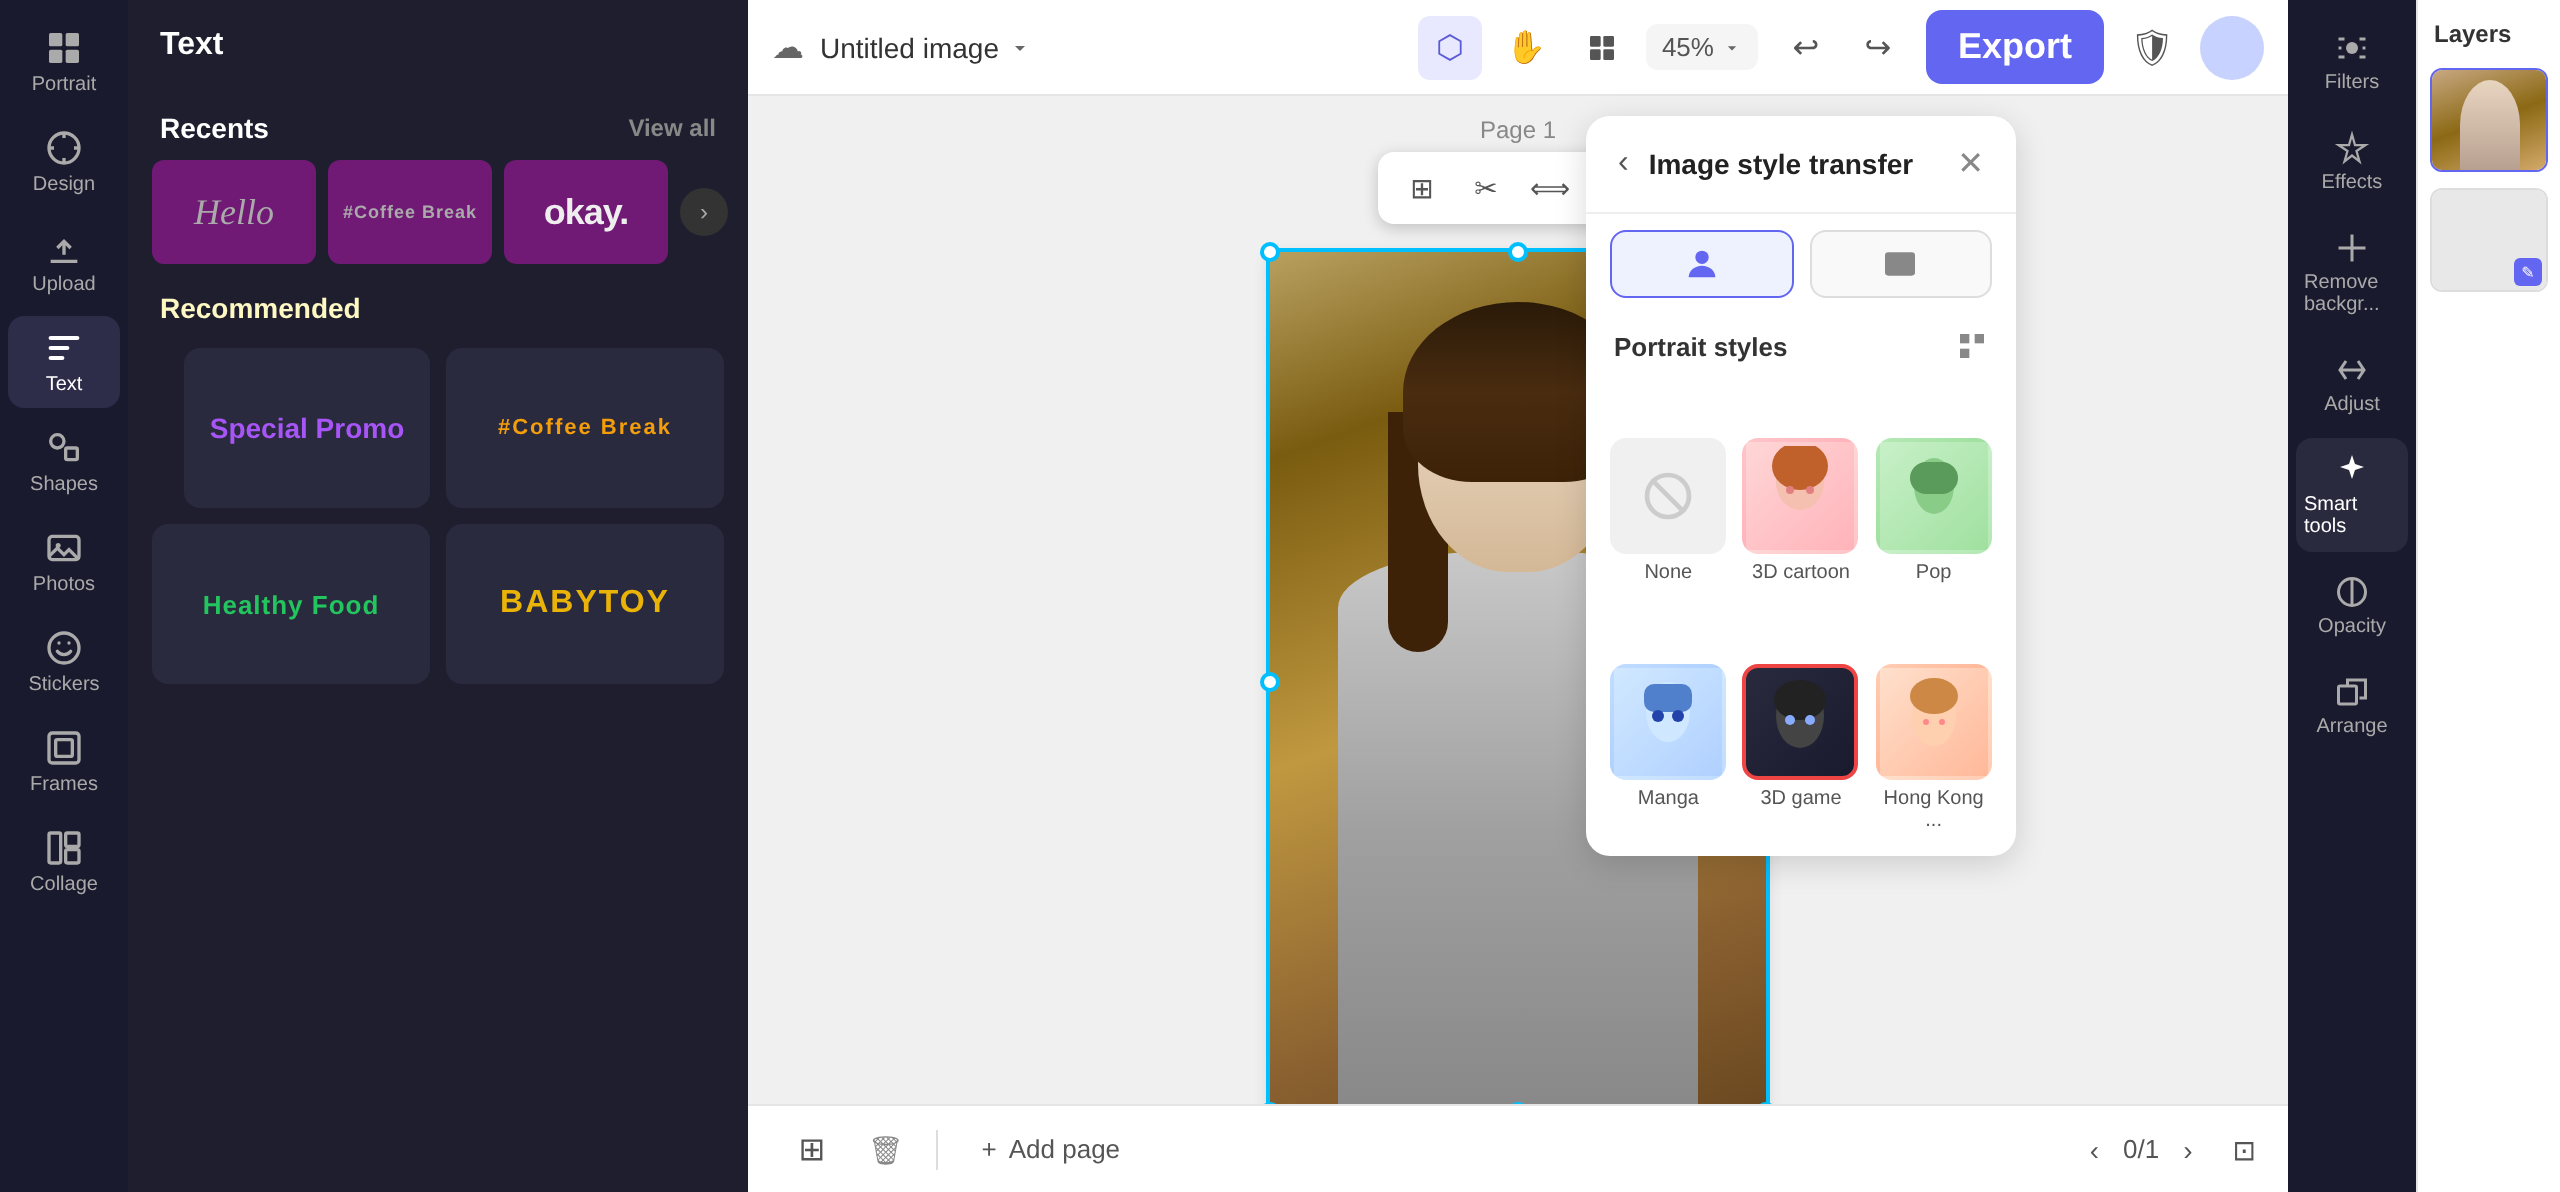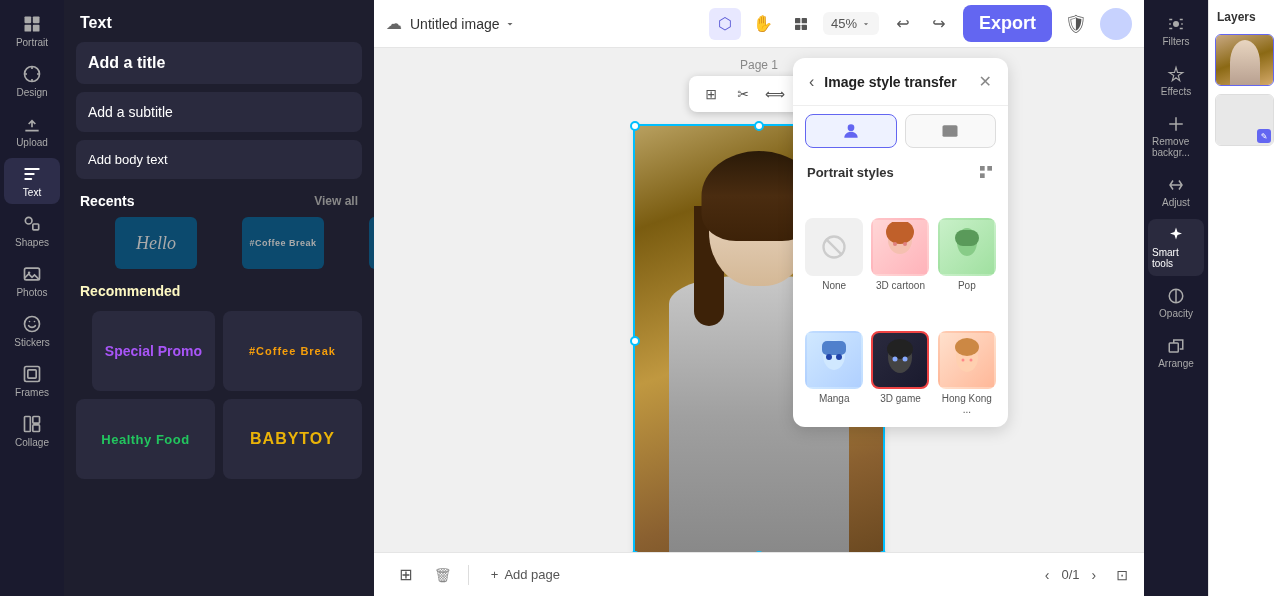--- a/index.html
+++ b/index.html
@@ -33,22 +33,22 @@
     .text-btn.subtitle { font-size: 14px; }
     .text-btn.body { font-size: 13px; }
 
     .recents-header {
       display: flex; justify-content: space-between; align-items: center;
       padding: 14px 16px 8px; color: #fff; font-size: 14px; font-weight: 600;
     }
     .view-all { color: #888; font-size: 12px; cursor: pointer; }
     .recent-items { display: flex; align-items: center; padding: 0 12px; gap: 6px; overflow: hidden; }
     .recent-item {
-      width: 82px; height: 52px; background: #0c4a6e; border-radius: 6px; display: flex;
-      align-items: center; justify-content: center; cursor: pointer; flex-shrink: 0; overflow: hidden; margin-left: 39px;
+      width: 82px; height: 52px; background: #701a75; border-radius: 6px; display: flex;
+      align-items: center; justify-content: center; cursor: pointer; flex-shrink: 0; overflow: hidden;
     }
     .recent-item.hello { font-family: 'Georgia', serif; font-size: 18px; color: #aaa; font-style: italic; }
     .recent-item.coffee { font-size: 9px; font-weight: 700; color: #aaa; letter-spacing: 0.5px; }
     .recent-item.okay { font-size: 18px; font-weight: 900; color: #eee; letter-spacing: -0.5px; }
     .recent-arrow {
       width: 24px; height: 24px; background: #333; border-radius: 50%; display: flex; align-items: center;
       justify-content: center; cursor: pointer; color: #aaa; font-size: 12px; flex-shrink: 0;
     }
 
     .recommended-header { padding: 14px 16px 12px; color: #fef9c3; font-size: 14px; font-weight: 700; }
@@ -321,25 +321,20 @@
         <rect x="3" y="3" width="7" height="18" rx="1" fill="none" stroke="currentColor" stroke-width="2"></rect>
         <rect x="13" y="3" width="8" height="8" rx="1" fill="none" stroke="currentColor" stroke-width="2"></rect>
         <rect x="13" y="13" width="8" height="8" rx="1" fill="none" stroke="currentColor" stroke-width="2"></rect>
       </svg>
     <span>Collage</span>
   </div>
 </div>
 
 <div class="left-panel">
   <div class="panel-header">Text</div>
-  <div class="text-buttons">
-    <button class="text-btn title">Add a title</button>
-    <button class="text-btn subtitle">Add a subtitle</button>
-    <button class="text-btn body">Add body text</button>
-  </div>
   <div class="recents-header">
     <span>Recents</span>
     <span class="view-all">View all</span>
   </div>
   <div class="recent-items">
     <div class="recent-item hello">Hello</div>
     <div class="recent-item coffee">#Coffee Break</div>
     <div class="recent-item okay">okay.</div>
     <div class="recent-arrow">›</div>
   </div>

